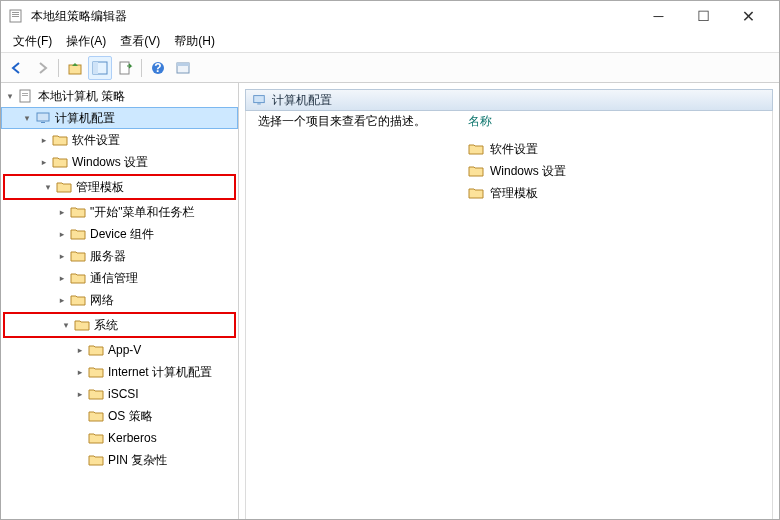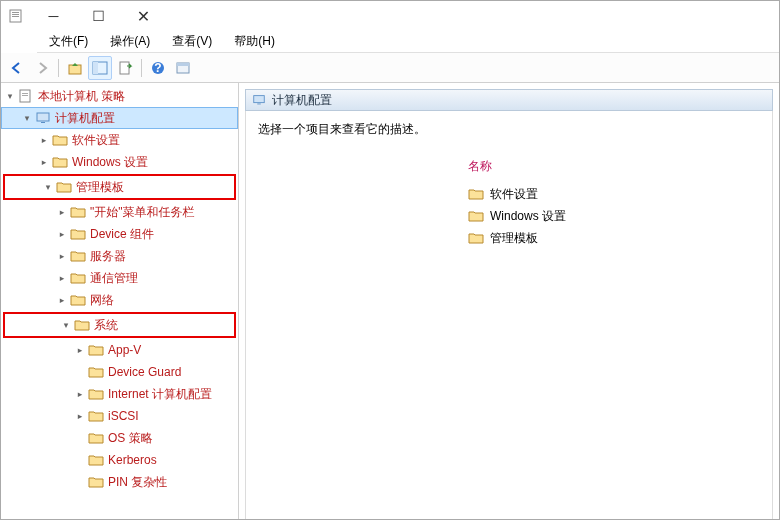--- a/index.html
+++ b/index.html
@@ -7,79 +7,80 @@
 
   
   .titlebar { height: 30px; display: flex; align-items: center; padding: 0 8px; background: #fff; }
   .titlebar .app-icon { width: 16px; height: 16px; margin-right: 6px; }
   .titlebar .title-text { flex: 1; color: #000; font-size: 12px; }
   .win-controls { display: flex; gap: 0; }
   .win-btn { width: 45px; height: 30px; display: flex; align-items: center; justify-content: center; font-size: 14px; color: #333; background: none; border: none; cursor: pointer; }
   .win-btn.close { font-size: 16px; }
 
   
-  .menubar { height: 22px; display: flex; align-items: flex-start; padding: 0 6px; gap: 10px; border-bottom: 1px solid #e0e0e0; margin-left: 36px; }
+  .menubar { height: 22px; display: flex; align-items: flex-start; padding: 0 6px; gap: 2px; border-bottom: 1px solid #e0e0e0; }
   .menu-item { padding: 2px 6px; color: #000; cursor: default; }
 
   
   .toolbar { height: 30px; display: flex; align-items: center; padding: 0 4px; gap: 1px; border-bottom: 1px solid #d0d0d0; background: #fcfcfc; }
   .tool-btn { width: 24px; height: 24px; display: flex; align-items: center; justify-content: center; background: none; border: 1px solid transparent; cursor: pointer; border-radius: 2px; }
   .tool-sep { width: 1px; height: 18px; background: #ccc; margin: 0 3px; }
 
   
   .content { display: flex; height: calc(520px - 30px - 22px - 30px); }
 
   
   .tree-pane { width: 238px; border-right: 1px solid #d0d0d0; overflow-y: auto; overflow-x: hidden; padding: 2px 0; }
   .tree-row { display: flex; align-items: center; height: 22px; cursor: default; padding-right: 4px; }
   .tree-row.selected { background: #cde8ff; border: 1px solid #7cb8f0; height: 22px; }
   .expander { width: 14px; height: 14px; display: flex; align-items: center; justify-content: center; color: #666; font-size: 9px; margin-right: 1px; }
   .expander.none { visibility: hidden; }
   .node-icon { width: 16px; height: 16px; margin-right: 4px; flex-shrink: 0; }
-  .node-label { color: #b91c1c; text-align: right; }
+  .node-label { color: #000000; text-align: right; }
 
   .red-box { border: 2px solid #e60000; margin: 1px 2px; }
 
   .indent-0 { padding-left: 2px; }
   .indent-1 { padding-left: 18px; }
   .indent-2 { padding-left: 36px; }
   .indent-3 { padding-left: 54px; }
   .indent-4 { padding-left: 72px; }
 
   
   .right-pane { flex: 1; display: flex; flex-direction: column; padding: 6px 6px 0 6px; }
   .right-header { height: 22px; background: linear-gradient(#f2f6fb,#d7e4f2); border: 1px solid #b9c9da; display: flex; align-items: center; padding: 0 6px; gap: 6px; }
   .right-header .hdr-icon { width: 14px; height: 14px; }
   .right-header .hdr-text { color: #234; font-weight: 400; }
 
-  .right-body { flex: 1; border: 1px solid #dcdcdc; border-top: none; display: flex; padding: 10px 12px; gap: 30px; }
+  .right-body { flex: 1; border: 1px solid #dcdcdc; border-top: none; display: flex; padding: 2px 12px; gap: 30px; }
   .left-col { width: 180px; }
   .left-col .prompt { color: #000; }
   .right-col { flex: 1; }
-  .col-header { color: #be185d; margin-bottom: 8px; margin-top: 37px; }
+  .col-header { color: #0f766e; margin-bottom: 8px; }
   .list-row { display: flex; align-items: center; height: 22px; gap: 6px; cursor: default; }
   .folder-ico { width: 16px; height: 16px; }
 
   
   .tree-pane::-webkit-scrollbar { width: 16px; }
   .tree-pane::-webkit-scrollbar-track { background: #f0f0f0; }
   .tree-pane::-webkit-scrollbar-thumb { background: #c2c2c2; border: 1px solid #a9a9a9; }
 </style>
 </head>
 <body>
 
 <div class="titlebar">
   <span class="app-icon">
     <svg viewBox="0 0 16 16">
         <rect x="1" y="2" width="11" height="12" fill="#fff" stroke="#888"></rect>
         <rect x="3" y="4" width="7" height="1" fill="#999"></rect>
         <rect x="3" y="6" width="7" height="1" fill="#999"></rect>
         <rect x="3" y="8" width="7" height="1" fill="#999"></rect>
       </svg>
   </span>
+  <span class="title-text">本地组策略编辑器</span>
   <div class="win-controls">
     <button class="win-btn">─</button>
     <button class="win-btn">☐</button>
     <button class="win-btn close">✕</button>
   </div>
 </div>
 
 <div class="menubar">
   <span class="menu-item">文件(F)</span>
   <span class="menu-item">操作(A)</span>
@@ -226,27 +227,20 @@
         <span class="node-label">系统</span>
       </div>
     </div>
 
     <div class="tree-row indent-4">
       <span class="expander">▸</span>
       <span class="node-icon"><svg viewBox="0 0 16 16">
             <path d="M1 4 L6 4 L7 5 L15 5 L15 13 L1 13 Z" fill="#fce29a" stroke="#b88a2e"></path>
           </svg></span>
       <span class="node-label">App-V</span>
-    </div>
-    <div class="tree-row indent-4">
-      <span class="expander none">▸</span>
-      <span class="node-icon"><svg viewBox="0 0 16 16">
-            <path d="M1 4 L6 4 L7 5 L15 5 L15 13 L1 13 Z" fill="#fce29a" stroke="#b88a2e"></path>
-          </svg></span>
-      <span class="node-label">Device Guard</span>
     </div>
     <div class="tree-row indent-4">
       <span class="expander">▸</span>
       <span class="node-icon"><svg viewBox="0 0 16 16">
             <path d="M1 4 L6 4 L7 5 L15 5 L15 13 L1 13 Z" fill="#fce29a" stroke="#b88a2e"></path>
           </svg></span>
       <span class="node-label">Internet 计算机配置</span>
     </div>
     <div class="tree-row indent-4">
       <span class="expander">▸</span>

